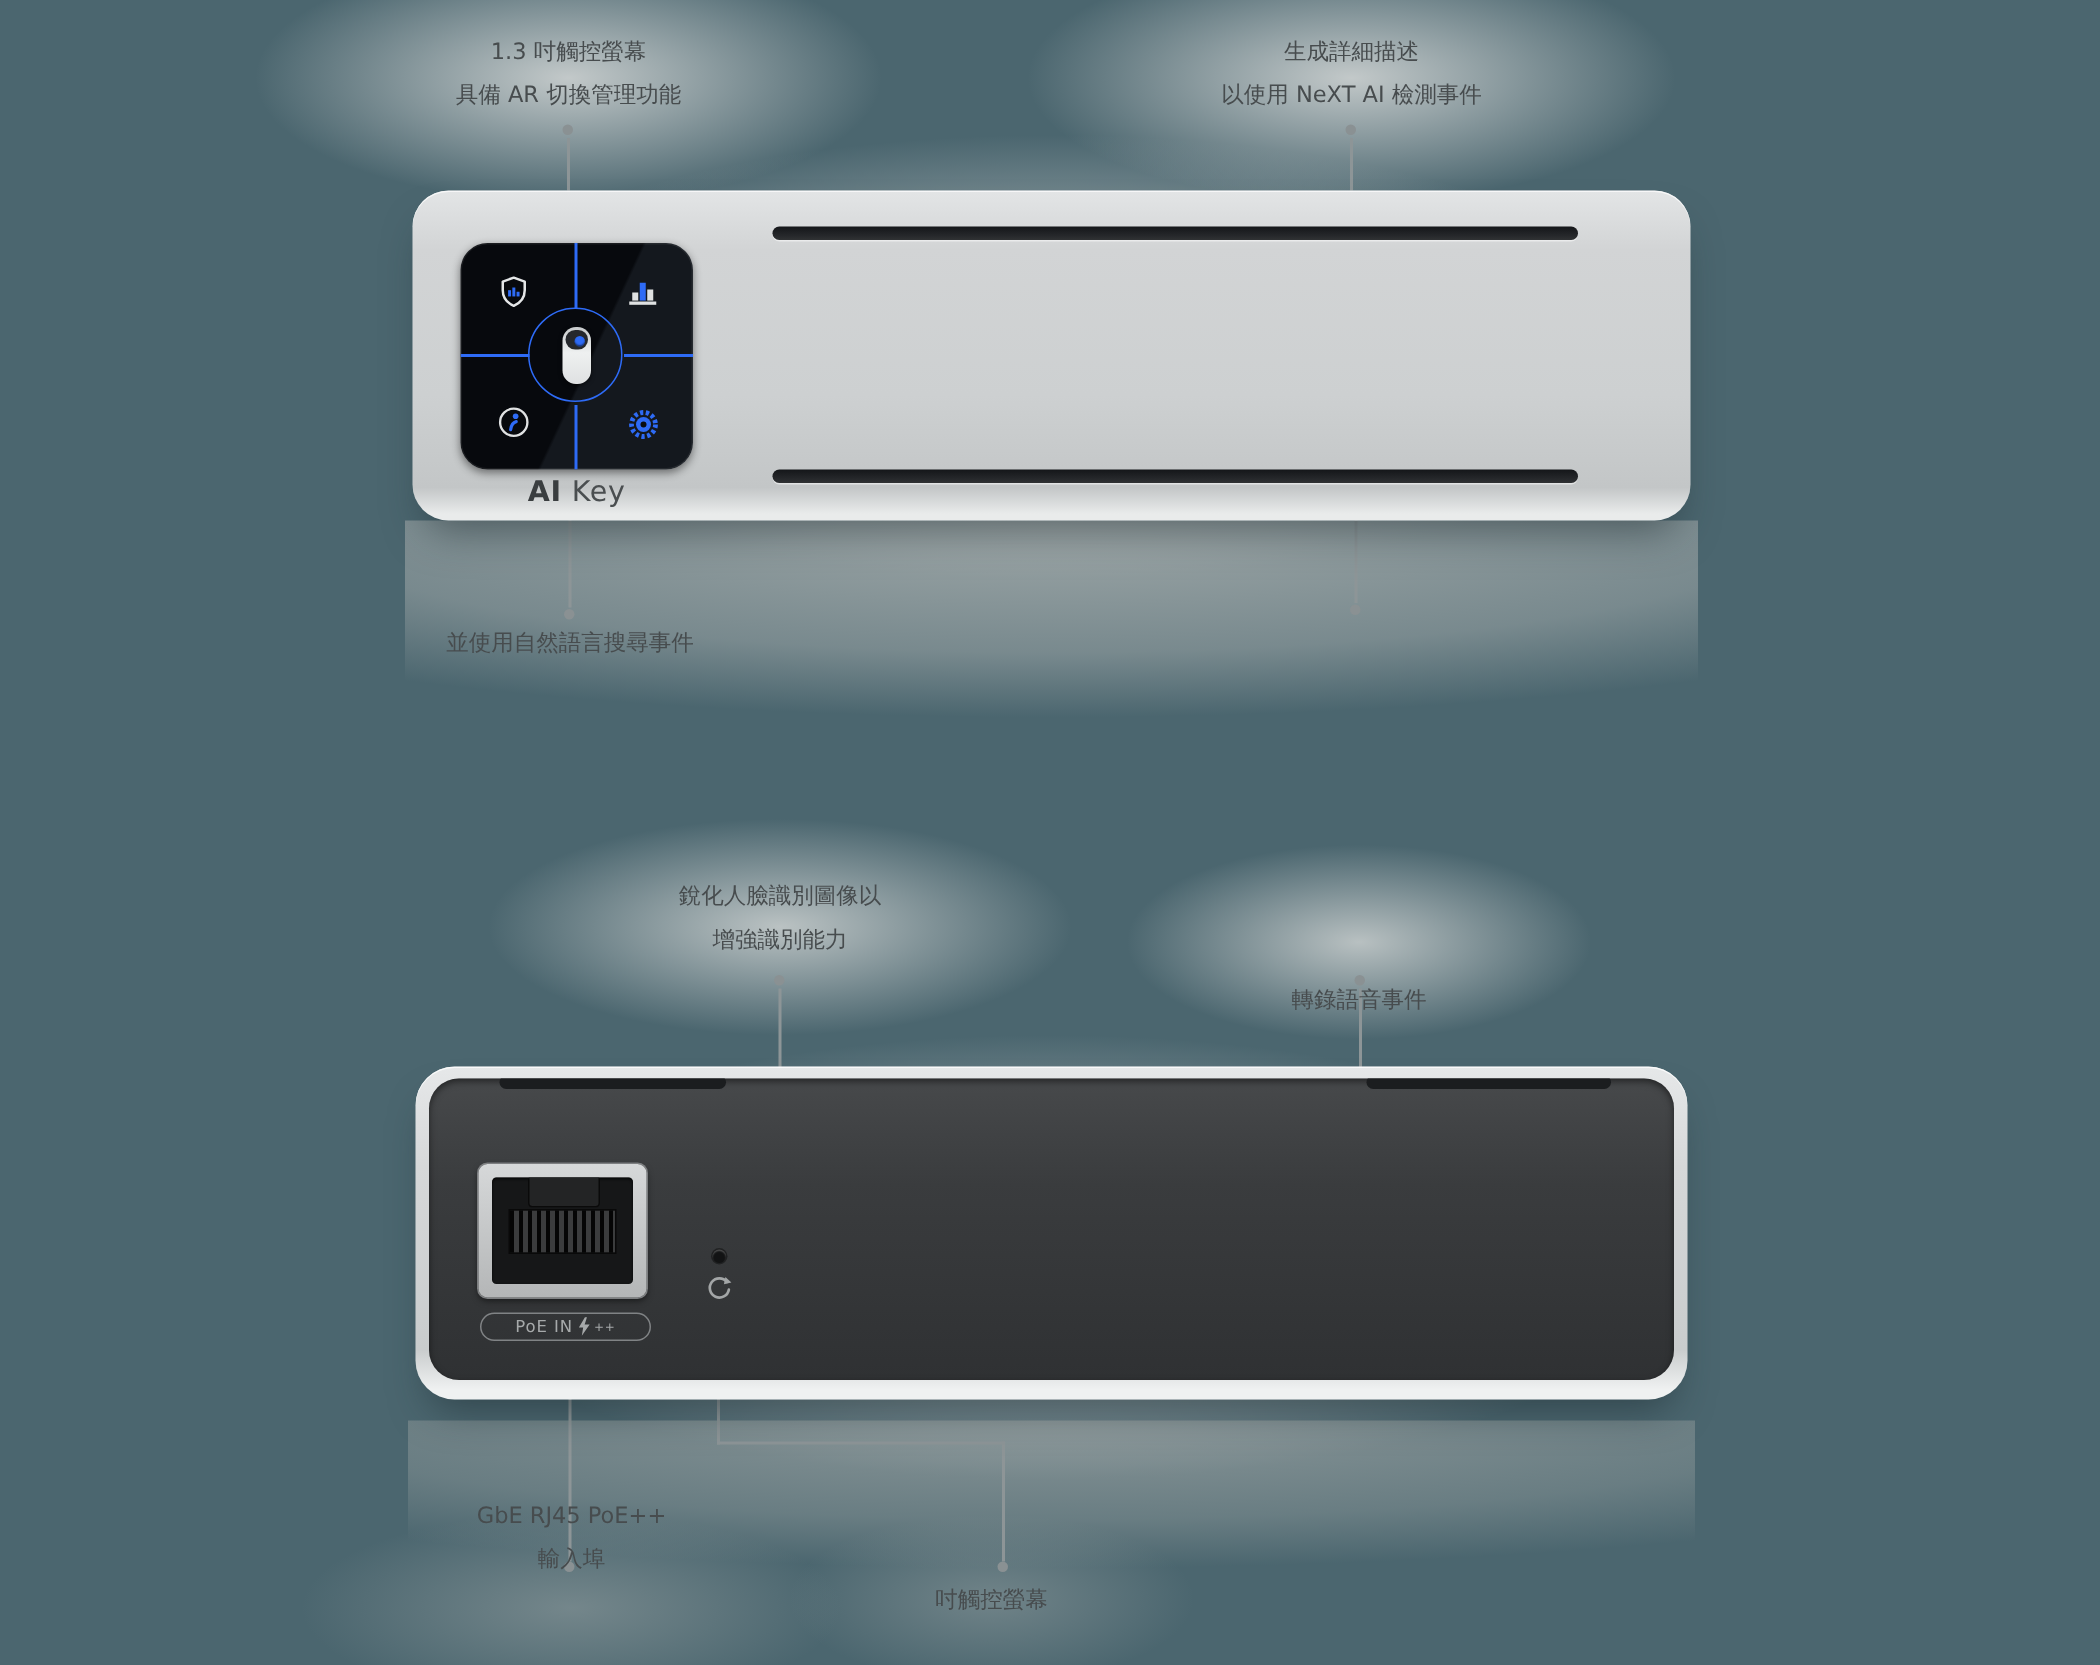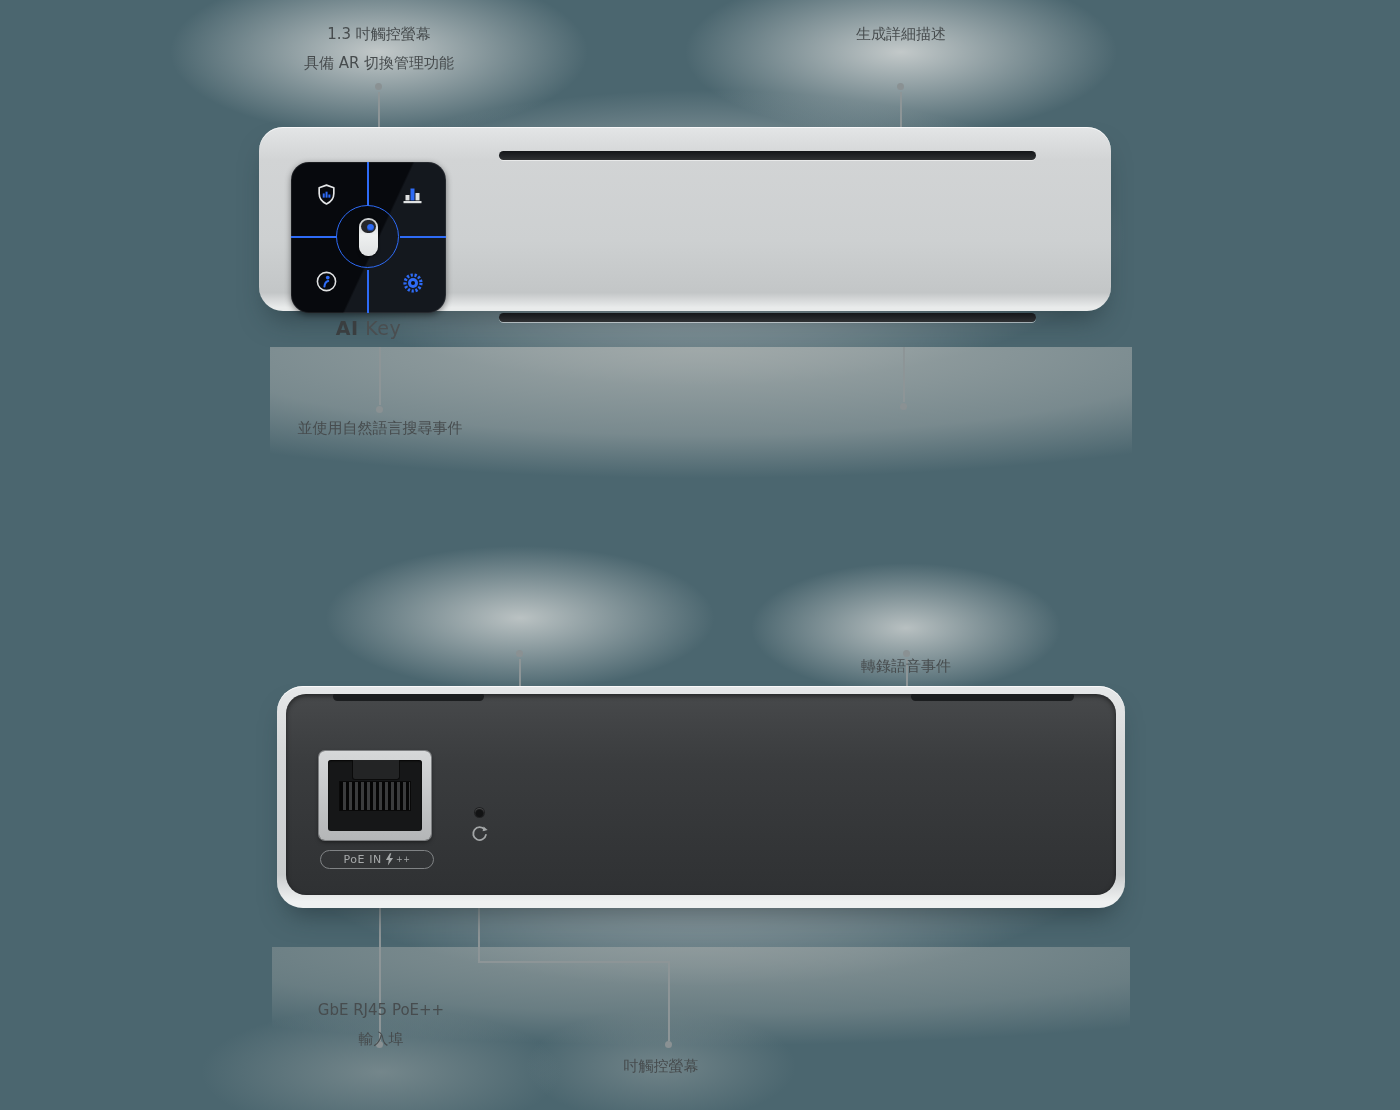--- a/index.html
+++ b/index.html
@@ -40,21 +40,21 @@
     text-align:center;font-size:15px;line-height:29px;font-weight:500;
     color:#474c4e;white-space:nowrap;
   }
   
   .cline{position:absolute;background:#8d9597;}
   .v{width:2px;}
   .h{height:2px;}
   .cdot{position:absolute;width:7px;height:7px;border-radius:50%;background:#8a9193;}
   
   .device-front{
-    position:absolute;left:259px;top:127px;width:852px;height:184px;
+    position:absolute;left:275px;top:127px;width:852px;height:220px;
     border-radius:24px;
     background:linear-gradient(180deg,#e3e5e6 0%,#d2d4d5 18%,#cdd0d1 62%,#c3c6c7 90%,#e9ebeb 98%);
     box-shadow:0 16px 28px -10px rgba(28,42,48,.55), inset 0 1px 0 rgba(255,255,255,.7);
   }
   .slot{
     position:absolute;left:240px;width:537px;height:9px;border-radius:5px;
     background:linear-gradient(180deg,#141619,#26282b 70%,#303234);
     box-shadow:0 1px 0 rgba(255,255,255,.5);
   }
   .slot-top{top:24px;}
@@ -83,21 +83,21 @@
   .cam-lens{position:absolute;left:6px;top:4px;width:7px;height:7px;border-radius:50%;background:#2e6bf6;box-shadow:inset 0 -1px 1px rgba(0,0,0,.5);}
   .icon{position:absolute;}
   .brand{
     position:absolute;left:32px;top:190px;width:155px;text-align:center;
     font-size:19px;color:#3a3e40;letter-spacing:.5px;
   }
   .brand b{font-weight:700;}
   .brand span{font-weight:400;color:#4a4e50;}
   
   .device-back{
-    position:absolute;left:277px;top:686px;width:848px;height:222px;border-radius:26px;
+    position:absolute;left:277px;top:711px;width:848px;height:222px;border-radius:26px;
     background:linear-gradient(180deg,#e6e8e9 0%,#d6d8d9 30%,#c9cccd 85%,#eff1f1 97%);
     box-shadow:0 16px 26px -10px rgba(28,42,48,.55), inset 0 1px 0 rgba(255,255,255,.75);
   }
   .back-panel{
     position:absolute;left:9px;right:9px;top:8px;bottom:13px;border-radius:20px;
     background:linear-gradient(180deg,#47494b 0%,#3a3c3e 35%,#2f3133 100%);
     box-shadow:inset 0 2px 5px rgba(0,0,0,.5);
     overflow:hidden;
   }
   .notch{position:absolute;top:-2px;height:9px;border-radius:5px;background:#1b1d1f;}
@@ -156,23 +156,28 @@
   <div class="cline h" style="left:478px;top:961px;width:192px;"></div>
   <div class="cline v" style="left:668px;top:961px;height:80px;"></div>
   <div class="cdot" style="left:665px;top:1041px;"></div>
 
   <div class="callout" style="left:379px;top:20px;">
     <div>1.3 吋觸控螢幕</div>
     <div>具備 AR 切換管理功能</div>
   </div>
   <div class="callout" style="left:901px;top:20px;">
     <div>生成詳細描述</div>
+    <div>以使用 NeXT AI 檢測事件</div>
   </div>
   <div class="callout" style="left:380px;top:414px;">
     <div>並使用自然語言搜尋事件</div>
+  </div>
+  <div class="callout" style="left:520px;top:583px;">
+    <div>銳化人臉識別圖像以</div>
+    <div>增強識別能力</div>
   </div>
   <div class="callout" style="left:906px;top:612px;margin-top:40px;">
     <div>轉錄語音事件</div>
   </div>
   <div class="callout" style="left:381px;top:996px;">
     <div>GbE RJ45 PoE++</div>
     <div>輸入埠</div>
   </div>
   <div class="callout" style="left:661px;top:1052px;">
     <div>吋觸控螢幕</div>

